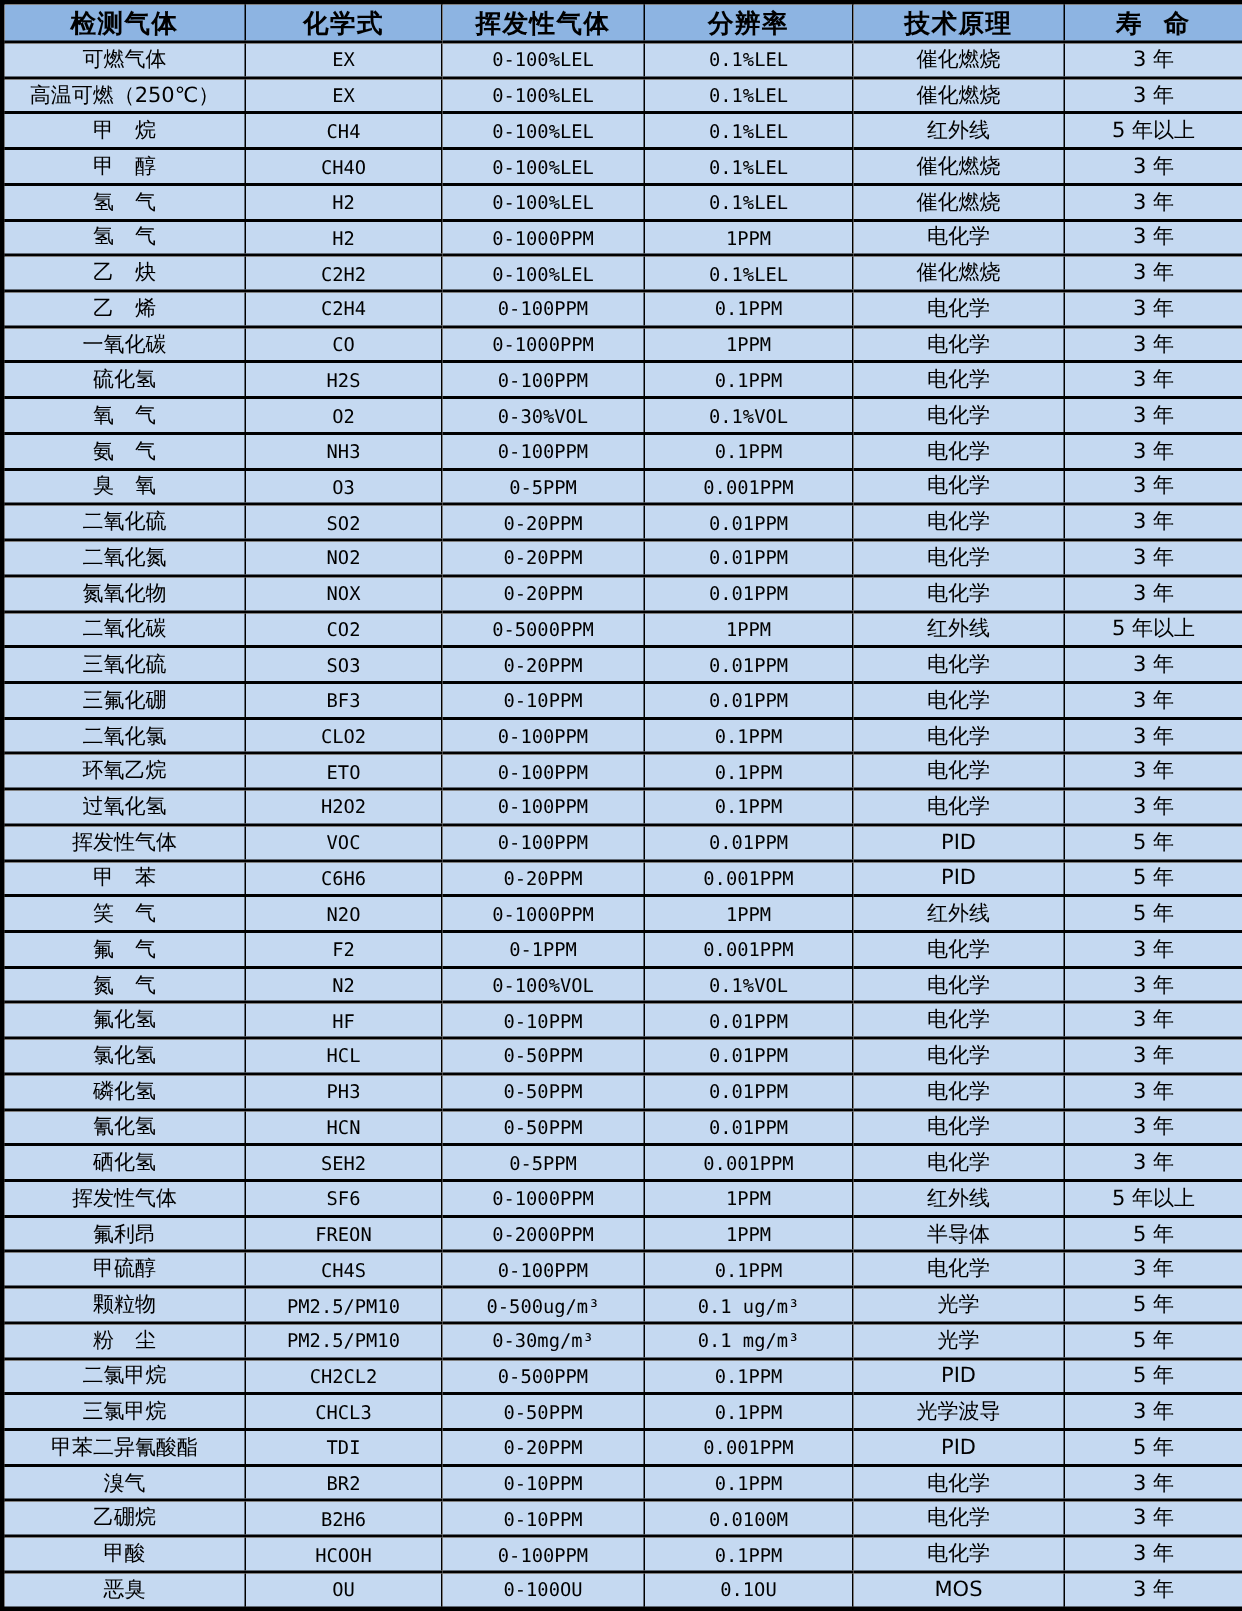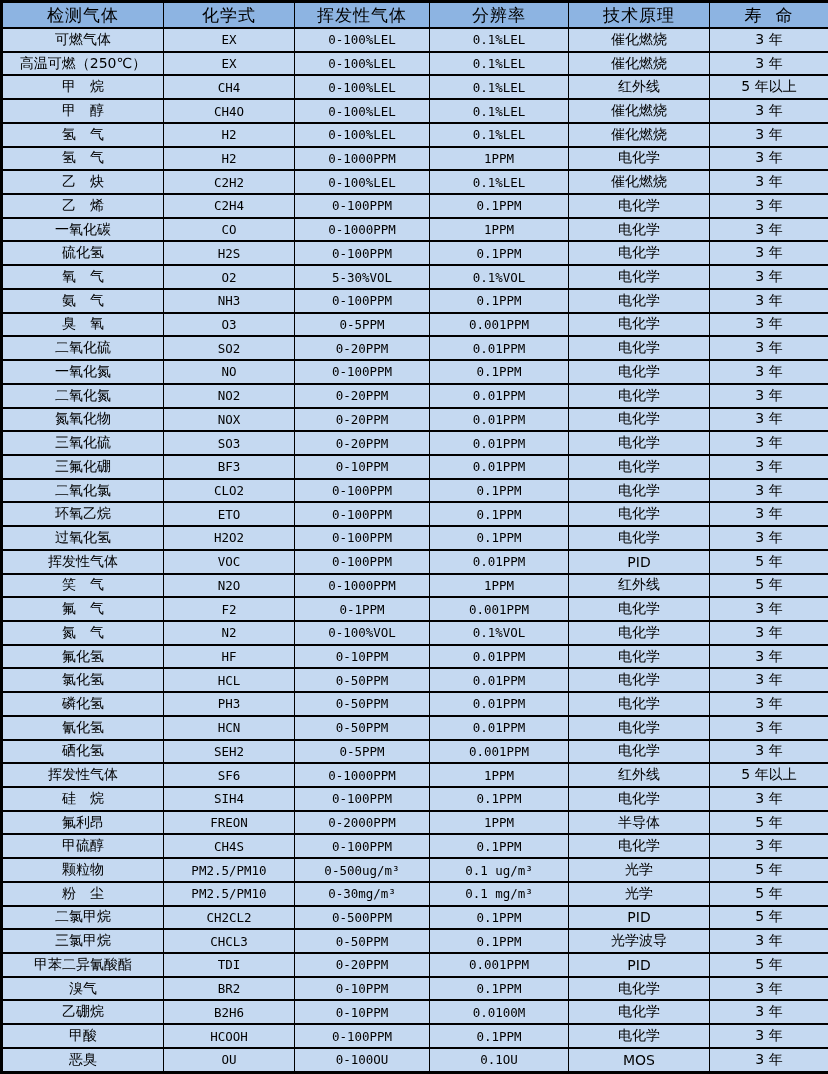--- a/index.html
+++ b/index.html
@@ -28,21 +28,21 @@
     border-top: 2px solid var(--border, #000);
     border-bottom: 2px solid var(--border, #000);
     text-align: center;
     vertical-align: middle;
     padding: 0;
     white-space: pre;
     overflow: hidden;
   }
   table.spec th {
     background: var(--header-bg, #8db4e2);
-    font-weight: normal;
+    font-weight: bold;
     font-size: 17px;
     height: 24px;
     letter-spacing: 1px;
   }
   table.spec td {
     background: var(--row-bg, #c5d9f1);
     font-size: 14px;
   }
   table.spec td.mono {
     font-family: "DejaVu Sans Mono", "Liberation Mono", monospace;
@@ -148,21 +148,21 @@
         <td>硫化氢</td>
         <td class="mono">H2S</td>
         <td class="mono">0-100PPM</td>
         <td class="mono">0.1PPM</td>
         <td>电化学</td>
         <td>3 年</td>
       </tr>
       <tr>
         <td>氧　气</td>
         <td class="mono">O2</td>
-        <td class="mono">5-30%VOL</td>
+        <td class="mono">0-30%VOL</td>
         <td class="mono">0.1%VOL</td>
         <td>电化学</td>
         <td>3 年</td>
       </tr>
       <tr>
         <td>氨　气</td>
         <td class="mono">NH3</td>
         <td class="mono">0-100PPM</td>
         <td class="mono">0.1PPM</td>
         <td>电化学</td>
@@ -178,42 +178,42 @@
       </tr>
       <tr>
         <td>二氧化硫</td>
         <td class="mono">SO2</td>
         <td class="mono">0-20PPM</td>
         <td class="mono">0.01PPM</td>
         <td>电化学</td>
         <td>3 年</td>
       </tr>
       <tr>
-        <td>一氧化氮</td>
-        <td class="mono">NO</td>
-        <td class="mono">0-100PPM</td>
-        <td class="mono">0.1PPM</td>
-        <td>电化学</td>
-        <td>3 年</td>
-      </tr>
-      <tr>
         <td>二氧化氮</td>
         <td class="mono">NO2</td>
         <td class="mono">0-20PPM</td>
         <td class="mono">0.01PPM</td>
         <td>电化学</td>
         <td>3 年</td>
       </tr>
       <tr>
         <td>氮氧化物</td>
         <td class="mono">NOX</td>
         <td class="mono">0-20PPM</td>
         <td class="mono">0.01PPM</td>
         <td>电化学</td>
         <td>3 年</td>
+      </tr>
+      <tr>
+        <td>二氧化碳</td>
+        <td class="mono">CO2</td>
+        <td class="mono">0-5000PPM</td>
+        <td class="mono">1PPM</td>
+        <td>红外线</td>
+        <td>5 年以上</td>
       </tr>
       <tr>
         <td>三氧化硫</td>
         <td class="mono">SO3</td>
         <td class="mono">0-20PPM</td>
         <td class="mono">0.01PPM</td>
         <td>电化学</td>
         <td>3 年</td>
       </tr>
       <tr>
@@ -246,20 +246,28 @@
         <td class="mono">0-100PPM</td>
         <td class="mono">0.1PPM</td>
         <td>电化学</td>
         <td>3 年</td>
       </tr>
       <tr>
         <td>挥发性气体</td>
         <td class="mono">VOC</td>
         <td class="mono">0-100PPM</td>
         <td class="mono">0.01PPM</td>
+        <td>PID</td>
+        <td>5 年</td>
+      </tr>
+      <tr>
+        <td>甲　苯</td>
+        <td class="mono">C6H6</td>
+        <td class="mono">0-20PPM</td>
+        <td class="mono">0.001PPM</td>
         <td>PID</td>
         <td>5 年</td>
       </tr>
       <tr>
         <td>笑　气</td>
         <td class="mono">N2O</td>
         <td class="mono">0-1000PPM</td>
         <td class="mono">1PPM</td>
         <td>红外线</td>
         <td>5 年</td>
@@ -320,28 +328,20 @@
         <td>电化学</td>
         <td>3 年</td>
       </tr>
       <tr>
         <td>挥发性气体</td>
         <td class="mono">SF6</td>
         <td class="mono">0-1000PPM</td>
         <td class="mono">1PPM</td>
         <td>红外线</td>
         <td>5 年以上</td>
-      </tr>
-      <tr>
-        <td>硅　烷</td>
-        <td class="mono">SIH4</td>
-        <td class="mono">0-100PPM</td>
-        <td class="mono">0.1PPM</td>
-        <td>电化学</td>
-        <td>3 年</td>
       </tr>
       <tr>
         <td>氟利昂</td>
         <td class="mono">FREON</td>
         <td class="mono">0-2000PPM</td>
         <td class="mono">1PPM</td>
         <td>半导体</td>
         <td>5 年</td>
       </tr>
       <tr>

